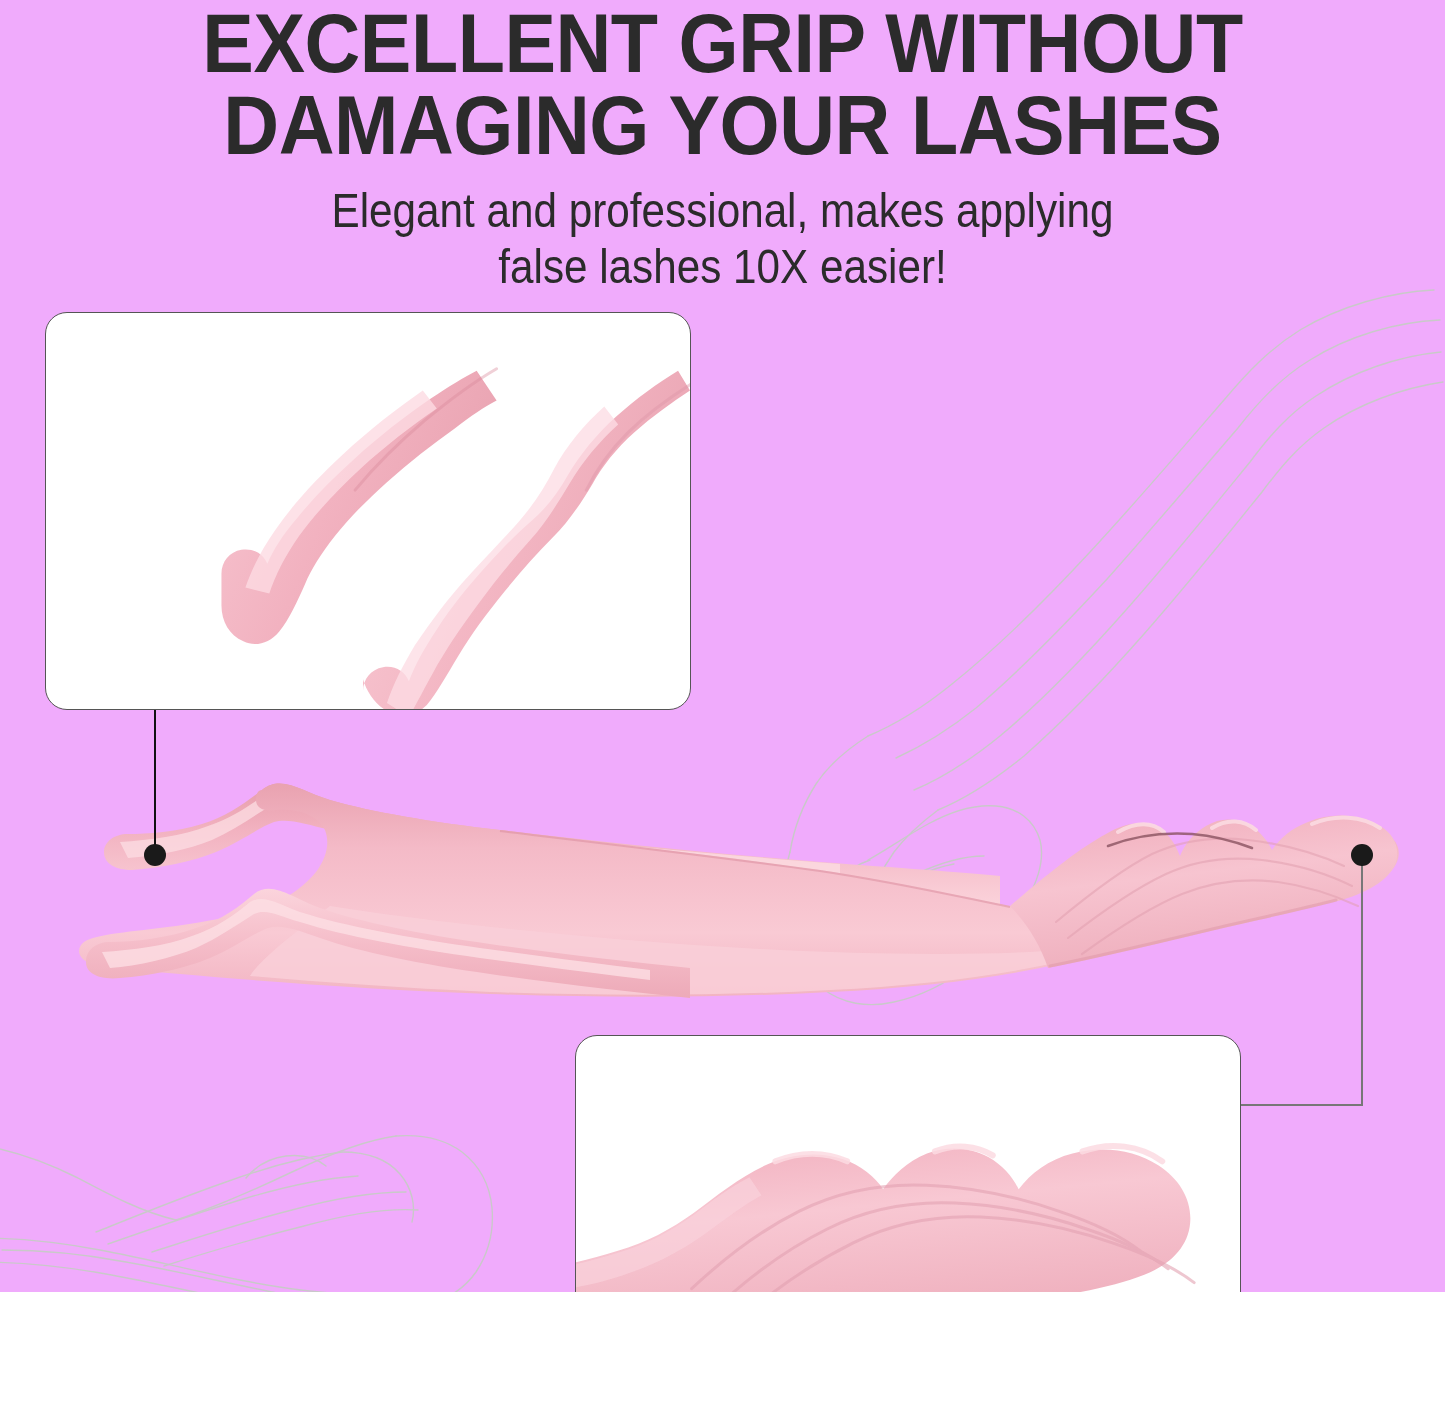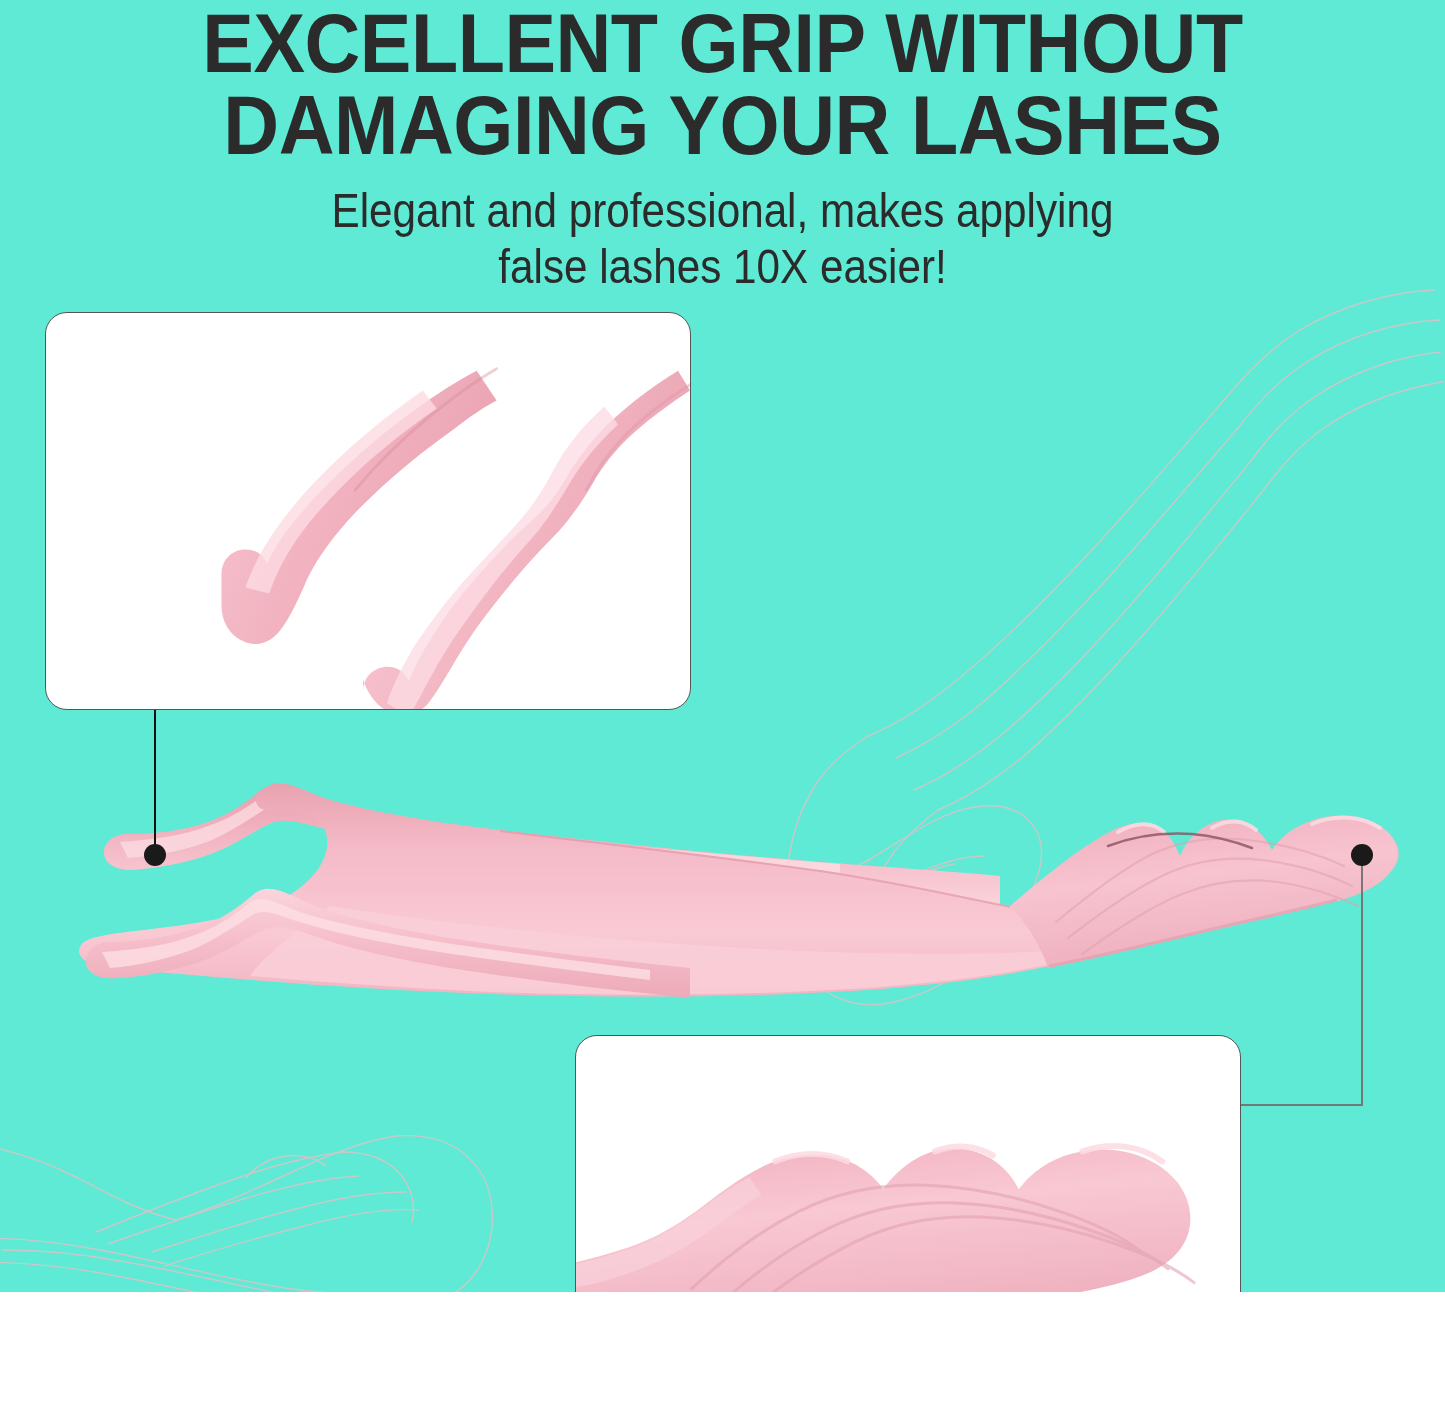--- a/index.html
+++ b/index.html
@@ -7,21 +7,21 @@
     padding: 0;
     background: #ffffff;
   }
   body {
     font-family: "Liberation Sans", sans-serif;
   }
   #page {
     position: relative;
     width: 1445px;
     height: 1292px;
-    background: #5eead4;
+    background: #f0abfc;
     overflow: hidden;
   }
 
   
   .headline-block {
     position: absolute;
     left: 0;
     top: 0;
     width: 1445px;
     text-align: center;

